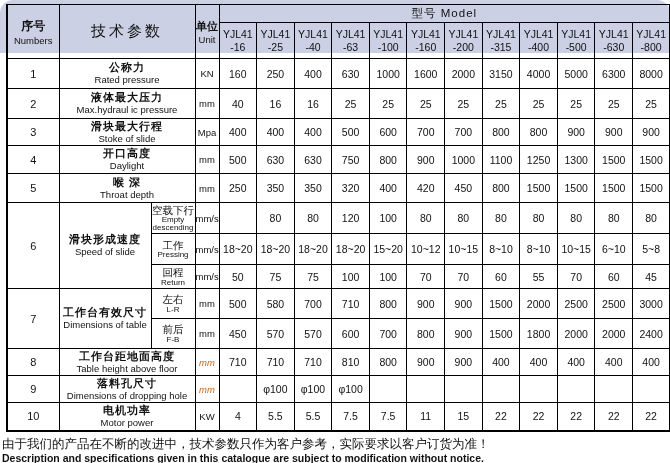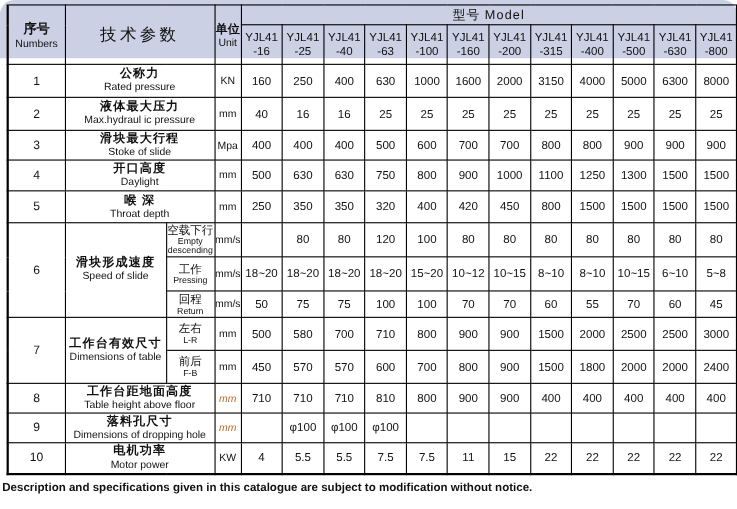--- a/index.html
+++ b/index.html
@@ -372,15 +372,16 @@
           <td class="val-cell">22</td>
           <td class="val-cell">22</td>
           <td class="val-cell">22</td>
           <td class="val-cell">22</td>
           <td class="val-cell">22</td>
         </tr>
       </tbody>
   </table>
 
   <div class="footer">
+    <div class="f-zh">由于我们的产品在不断的改进中，技术参数只作为客户参考，实际要求以客户订货为准！</div>
     <div class="f-en">Description and specifications given in this catalogue are subject to modification without notice.</div>
   </div>
 </div>
 
 </body></html>

